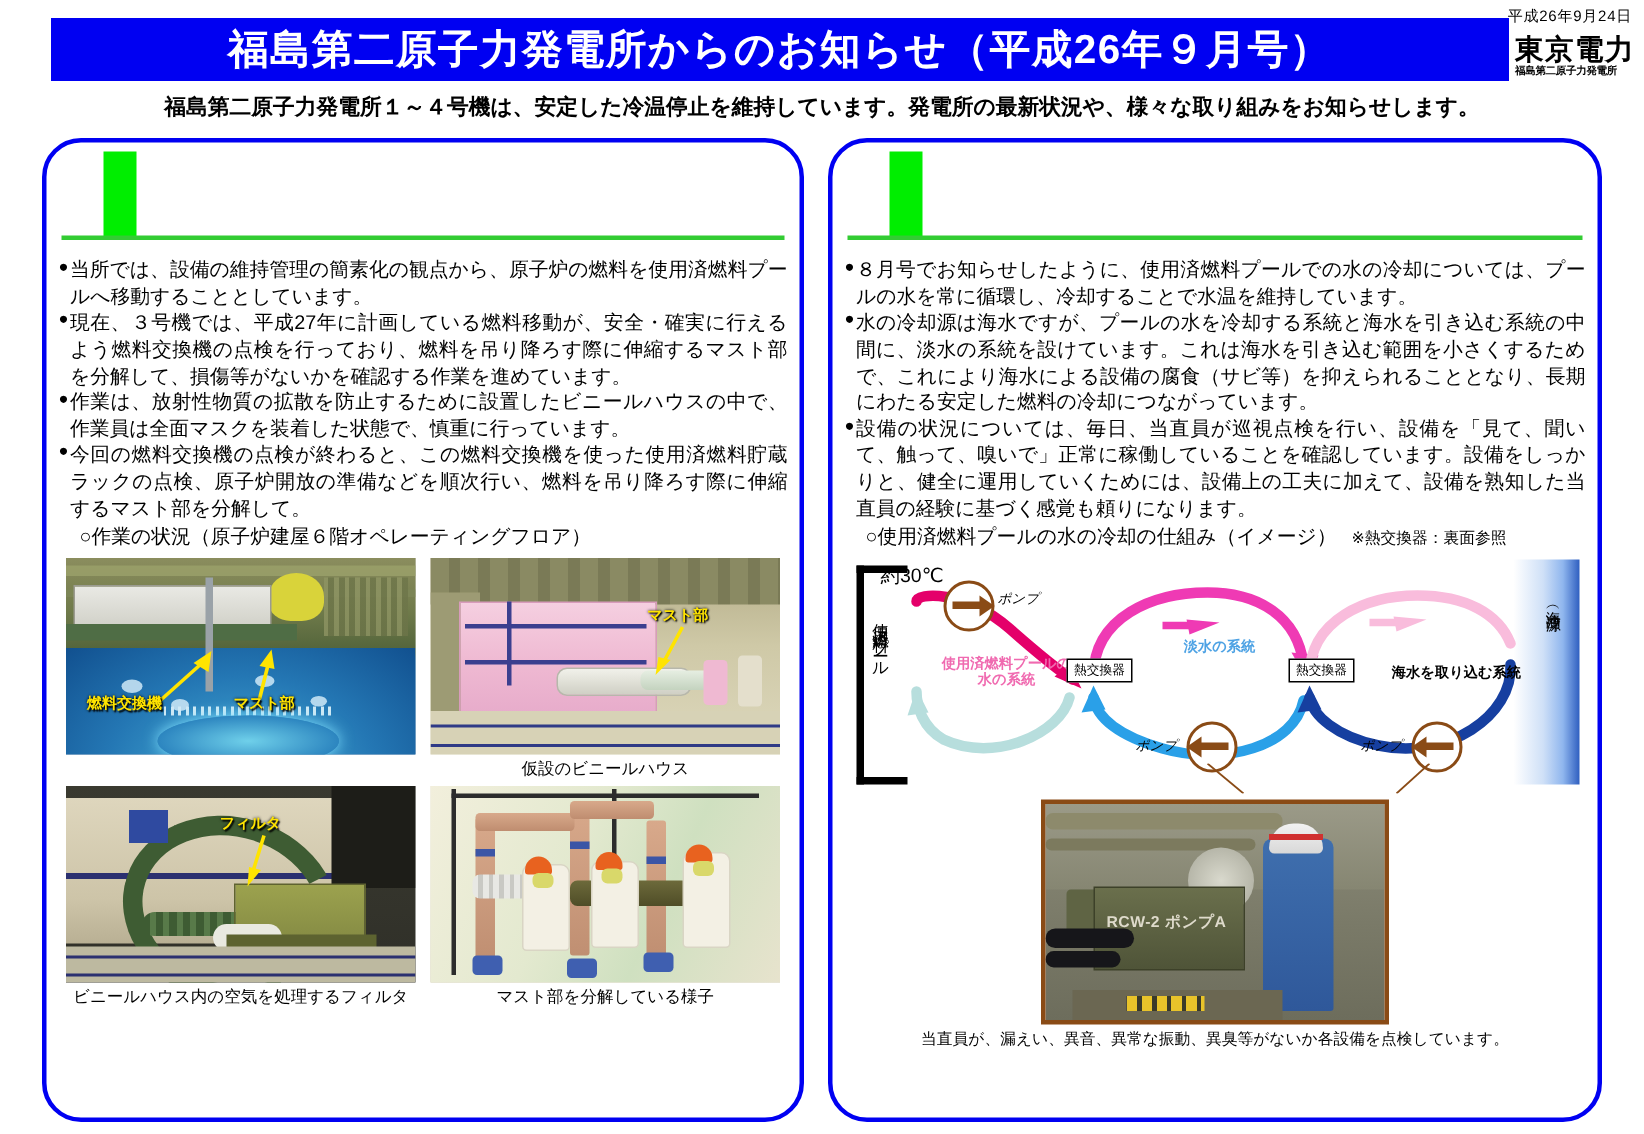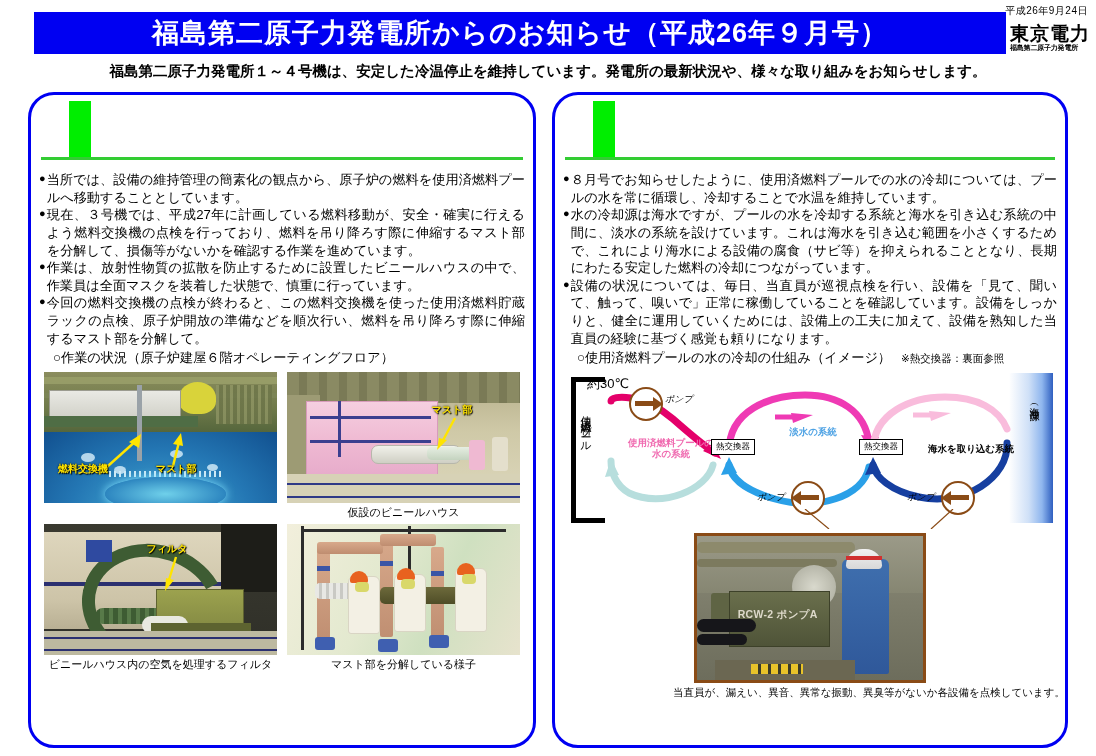--- a/index.html
+++ b/index.html
@@ -240,21 +240,21 @@
     background:linear-gradient(180deg,#e4e4e0,#c3c3bd);border:1px solid #9a9a94;}
   .r2 .rail{position:absolute;background:#e06a18;border-radius:3px;}
   .r2 .man{position:absolute;left:72%;top:22%;width:22%;height:74%;
     background:linear-gradient(180deg,#4a7ab5,#35609e);border-radius:6px 6px 2px 2px;}
   .r2 .hat{position:absolute;left:74%;top:12%;width:36px;height:20px;
     background:linear-gradient(180deg,#f4f4f4,#dcdcdc);border-radius:18px 18px 4px 4px;}
   .r2 .hatstripe{position:absolute;left:74%;top:17px;width:36px;height:4px;background:#cf2f2f;}
   .r2 .coil{position:absolute;left:52%;bottom:2%;width:30%;height:26%;
     background:repeating-radial-gradient(circle at 30% 50%,#8b8b83 0 3px,#b3b3aa 3px 6px);border-radius:8px;}
   .r2 .deck{position:absolute;left:0;bottom:0;width:100%;height:10%;background:#8a8a82;}
-  .rcap{font-size:10.5px;text-align:right;margin-top:3px;white-space:nowrap;}
+  .rcap{font-size:10.5px;text-align:center;margin-top:3px;white-space:nowrap;}
 </style>
 </head>
 <body>
 
 <div class="page">
 
   <div class="date-line">平成26年9月24日</div>
 
   <div class="logo-box">
     <div class="logo-mark">

